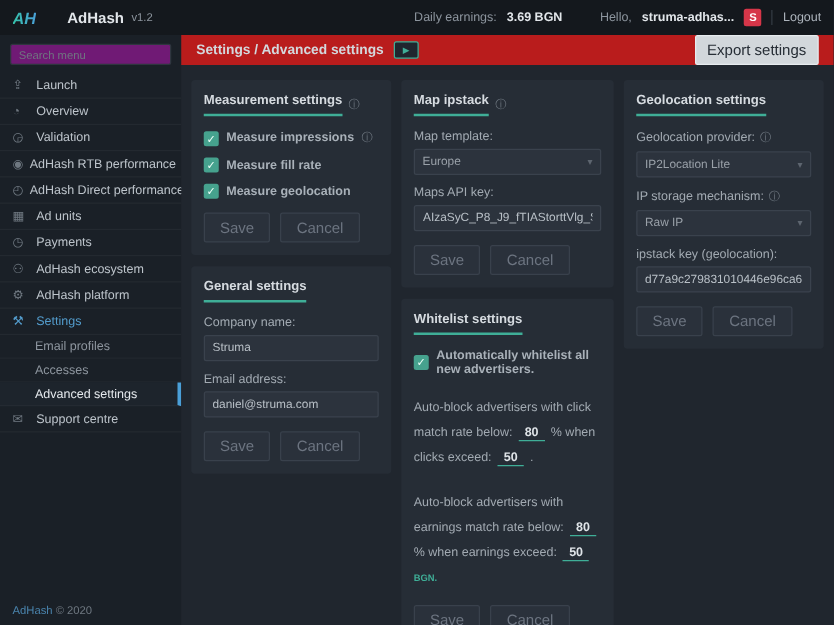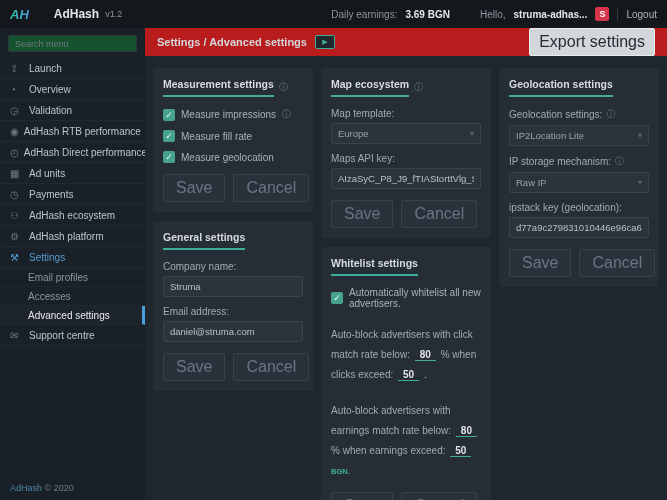--- a/index.html
+++ b/index.html
@@ -32,21 +32,21 @@
   .top-divider { width:1px; height:12px; background:#333a43; }
   .logout { color:#aeb5bd; cursor:pointer; }
   
   .shell { display:flex; height:472px; }
   .sidebar {
     width:145px; background:#1a2027; display:flex; flex-direction:column;
     flex-shrink:0;
   }
   .search-wrap { padding:7px 8px 6px 8px; }
   .search-input {
-    width:100%; height:17px; background:#14532d; border:1px solid #2f363f;
+    width:100%; height:17px; background:#701a75; border:1px solid #2f363f;
     border-radius:2px; color:#9aa1a9; font-size:9px; padding:0 6px;
     font-family:"Liberation Sans", sans-serif;
   }
   .search-input::placeholder { color:#6f7780; }
   .nav-item {
     display:flex; align-items:center; height:21px; padding:0 10px;
     border-bottom:1px solid rgba(255,255,255,0.045); color:#bdc4cb;
     cursor:pointer; white-space:nowrap;
   }
   .nav-icon { width:14px; color:#6f7881; font-size:10px; margin-right:5px; }
@@ -68,42 +68,42 @@
     padding:0 12px;
   }
   .breadcrumb { color:#d3d8dd; font-size:11px; font-weight:bold; margin-right:8px; }
   .play-btn {
     width:20px; height:14px; border:1px solid #3fae97; border-radius:2px;
     color:#3fae97; font-size:7px; display:flex; align-items:center;
     justify-content:center; cursor:pointer; background:#20262e;
   }
   .export-btn {
     margin-left:auto; background:#d2d7db; color:#262d35; border:1px solid #e7ebee;
-    font-size:16px; padding:4px 9px; border-radius:2px; cursor:pointer;
+    font-size:12px; padding:4px 9px; border-radius:2px; cursor:pointer;
     font-family:"Liberation Sans", sans-serif;
   }
   .panels { display:flex; gap:8px; padding:12px 8px; align-items:flex-start; }
   .col { display:flex; flex-direction:column; gap:9px; }
   .col-1 { width:160px; } .col-2 { width:170px; } .col-3 { width:160px; }
   .panel { background:#262d36; border-radius:3px; padding:10px; width:100%; }
   .panel-title-row { margin-bottom:11px; display:flex; align-items:center; gap:5px; }
   .panel-title {
     color:#d6dbe0; font-size:10.5px; font-weight:bold; padding-bottom:5px;
     border-bottom:2px solid #3fae97; display:inline-block;
   }
   .info { color:#6f7881; font-size:9px; cursor:pointer; }
   .check-row { display:flex; align-items:center; gap:6px; margin-bottom:9px; }
   .checkbox {
     width:12px; height:12px; background:#46a28e; border-radius:2px; flex-shrink:0;
     color:#eafff8; font-size:9px; line-height:12px; text-align:center; cursor:pointer;
   }
-  .check-label { color:#a9b1b9; }
+  .check-label { color:#a9b1b9;font-weight:bold; }
   .btn-row { display:flex; gap:8px; margin-top:11px; }
   .btn {
-    background:#2a313b; border:1px solid #39414c; color:#6c7480; font-size:16px;
+    background:#2a313b; border:1px solid #39414c; color:#6c7480; font-size:12px;
     padding:4px 12px; border-radius:2px; cursor:pointer;
     font-family:"Liberation Sans", sans-serif;
   }
   .field-label { color:#a2aab2; margin:9px 0 4px 0; display:flex; align-items:center; gap:4px; }
   .field-label:first-of-type { margin-top:0; }
   .text-input {
     width:100%; background:#2c333d; border:1px solid #3a424d; border-radius:2px;
     color:#b9c0c7; font-size:9.5px; padding:4px 6px;
     font-family:"Liberation Sans", sans-serif;
   }
@@ -251,21 +251,21 @@
           <div class="btn-row">
             <button class="btn">Save</button>
             <button class="btn">Cancel</button>
           </div>
         </div>
       </div>
 
       <div class="col col-2">
         <div class="panel">
           <div class="panel-title-row">
-            <span class="panel-title">Map ecosystem</span>
+            <span class="panel-title">Map ipstack</span>
             <span class="info">ⓘ</span>
           </div>
           <div class="field-label">Map template:</div>
           <div class="select">
             <span>Europe</span>
             <span class="caret">▾</span>
           </div>
           <div class="field-label">Maps API key:</div>
           <input class="text-input" value="AIzaSyC_P8_J9_fTIAStorttVlg_Sa7MsTRn2Sg" style="">
           <div class="btn-row">
@@ -302,21 +302,21 @@
           </div>
         </div>
       </div>
 
       <div class="col col-3">
         <div class="panel">
           <div class="panel-title-row">
             <span class="panel-title">Geolocation settings</span>
           </div>
           <div class="field-label">
-            <span>Geolocation settings:</span>
+            <span>Geolocation provider:</span>
             <span class="info">ⓘ</span>
           </div>
           <div class="select">
             <span>IP2Location Lite</span>
             <span class="caret">▾</span>
           </div>
           <div class="field-label">
             <span>IP storage mechanism:</span>
             <span class="info">ⓘ</span>
           </div>

